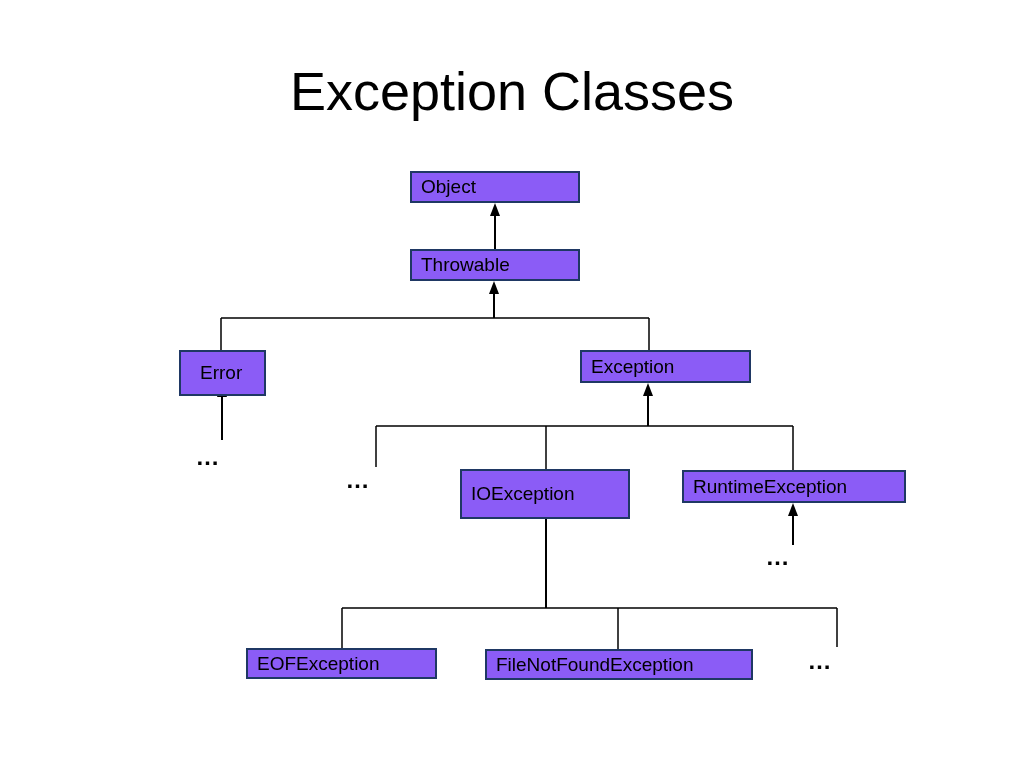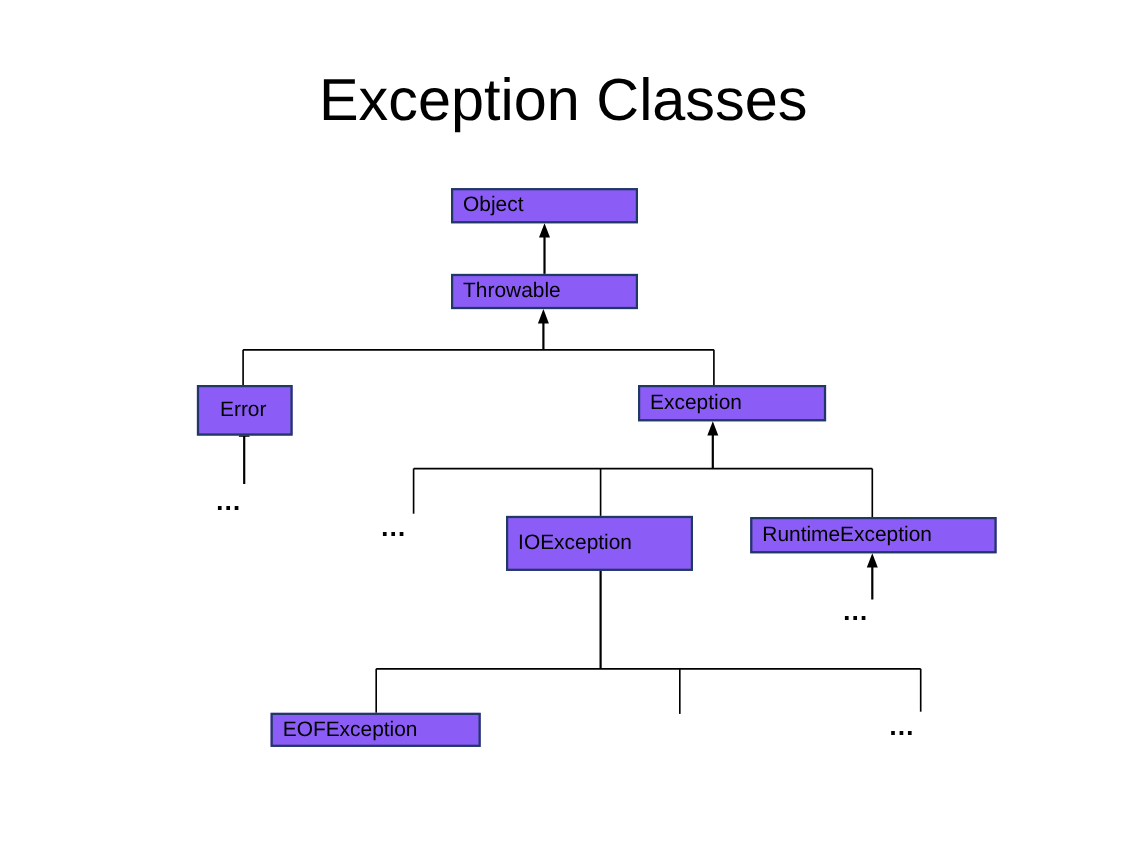--- a/index.html
+++ b/index.html
@@ -129,20 +129,23 @@
   </div>
   <div class="node node-ioexception">
     <span>IOException</span>
   </div>
   <div class="node node-eofexception">
     <span>EOFException</span>
   </div>
   <div class="node node-runtimeexception">
     <span>RuntimeException</span>
   </div>
+  <div class="node node-filenotfound">
+    <span>FileNotFoundException</span>
+  </div>
 
   <div class="ellipsis ellipsis-error">…</div>
   <div class="ellipsis ellipsis-rail2">…</div>
   <div class="ellipsis ellipsis-runtime">…</div>
   <div class="ellipsis ellipsis-rail3">…</div>
 
   <div class="page-number">10-7</div>
 
 </div>
 

